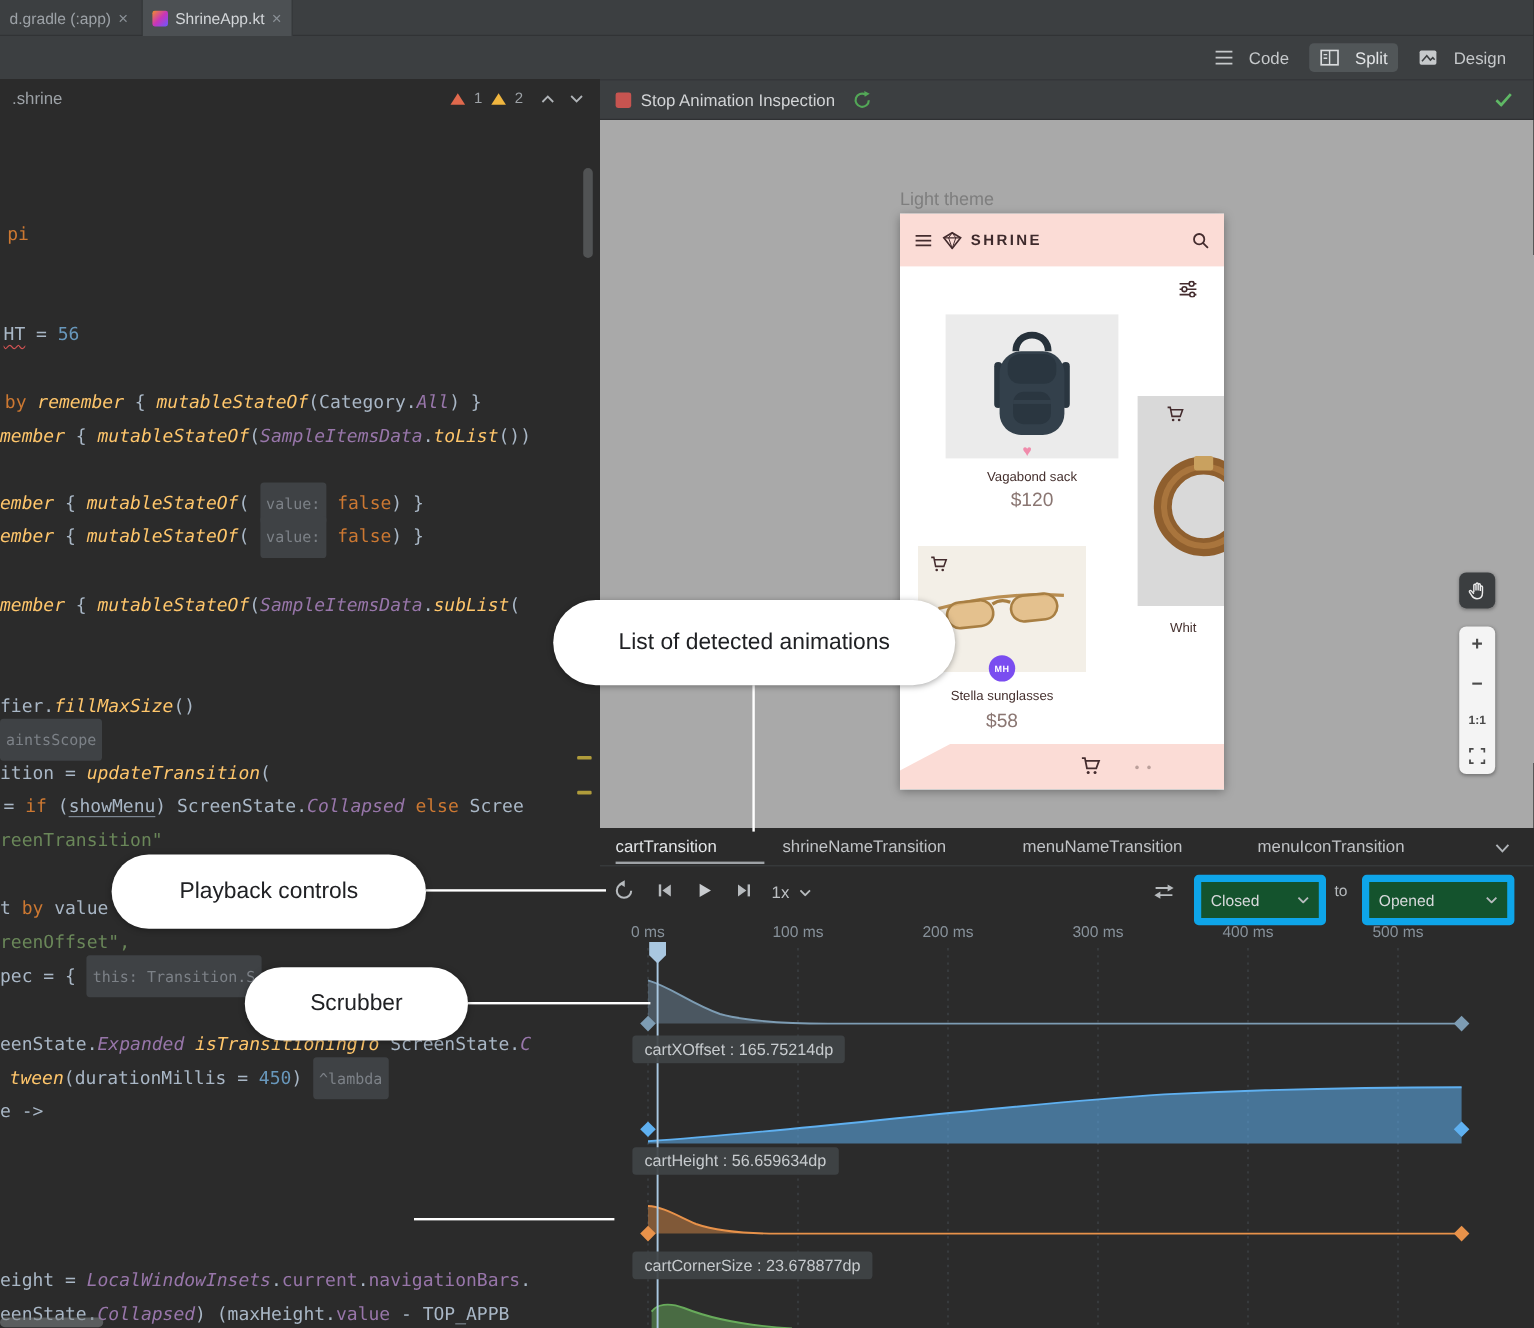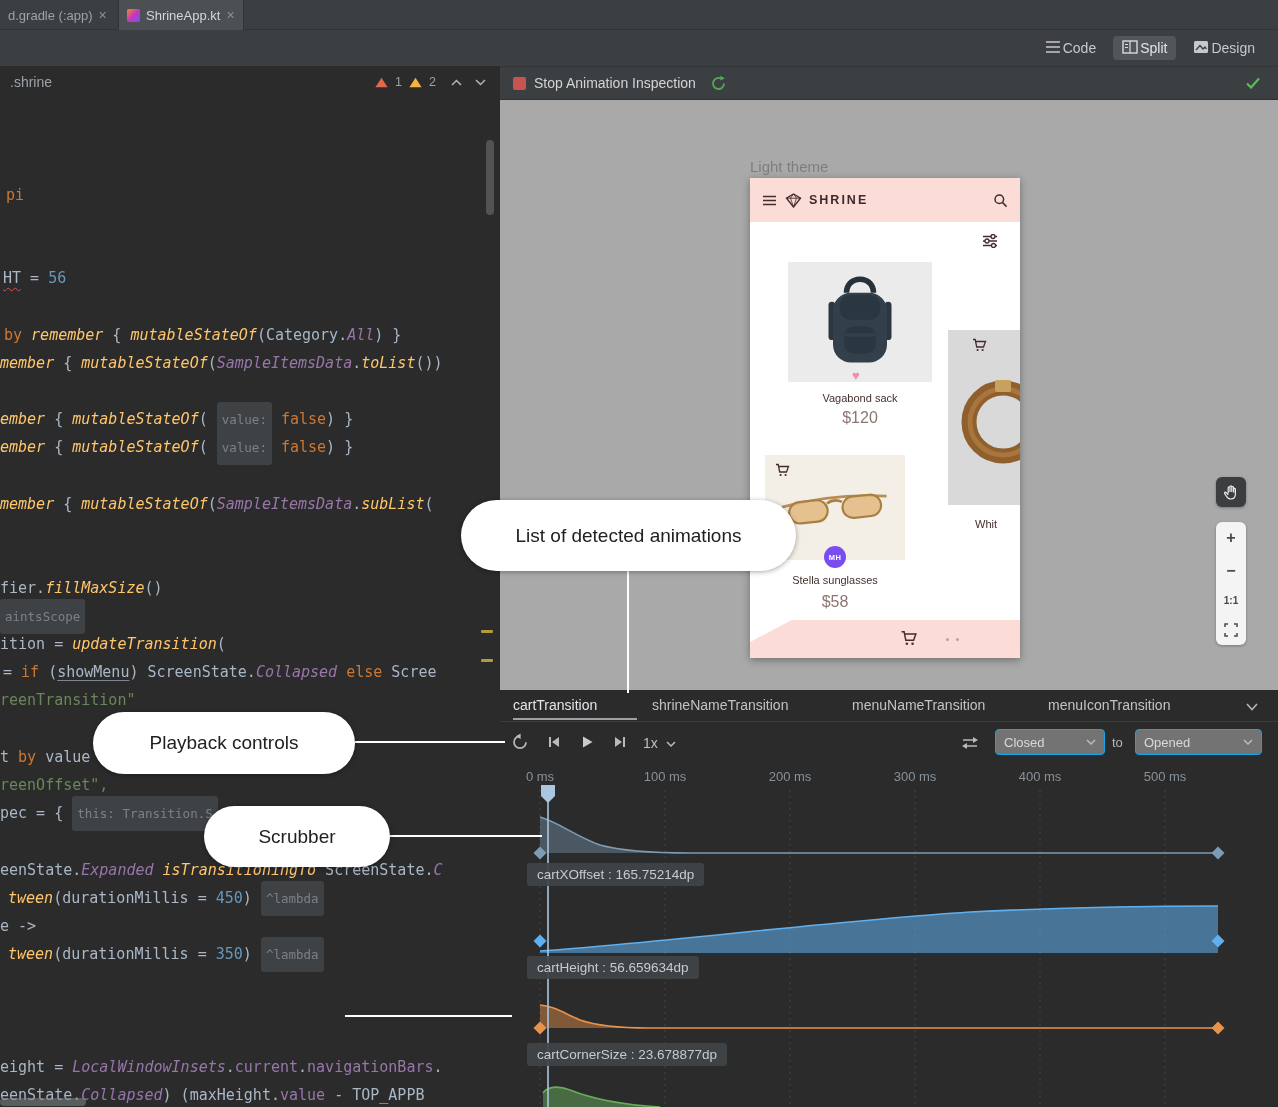--- a/index.html
+++ b/index.html
@@ -7,21 +7,21 @@
   body{background:#2b2b2b;font-family:"Liberation Sans","DejaVu Sans",sans-serif;position:relative}
   #app{position:absolute;inset:0;width:1278px;height:1107px;overflow:hidden}
 
   
   .tabbar{position:absolute;left:0;top:0;width:1278px;height:30px;background:#3c3f41;border-bottom:1px solid #313335;display:flex}
   .ftab{display:flex;align-items:center;height:30px;padding:0 8px;border-right:1px solid #323537;color:#9da2a7;font-size:13px;gap:6px}
   .ftab.active{background:#4c5053;color:#d3d6d9}
   .tab-close{color:#8a9096;font-size:14px;line-height:1}
   .kt-icon{width:13px;height:13px;border-radius:2px;background:linear-gradient(135deg,#f28c2c 0%,#c935b8 50%,#6b57ff 100%);display:inline-block}
   .toolbar2{position:absolute;left:0;top:30px;width:1278px;height:36px;background:#3c3f41;display:flex;align-items:center;justify-content:flex-end;gap:8px;padding-right:14px}
-  .mode-btn{display:flex;gap:2px;color:#c6c9cb;font-size:14px;padding:4px 9px;border-radius:4px}
+  .mode-btn{display:flex;align-items:center;gap:13px;color:#c6c9cb;font-size:14px;padding:4px 9px;border-radius:4px}
   .mode-btn.active{background:#515658;color:#e2e4e6}
 
   
   .editor-pane{position:absolute;left:0;top:66px;width:500px;height:1041px;background:#2b2b2b;overflow:hidden}
   .breadcrumbs{position:absolute;left:0;top:0;width:500px;height:32px;display:flex;align-items:center}
   .crumb{margin-left:10px;color:#9da2a7;font-size:14px}
   .inspections{position:absolute;right:14px;top:0;height:32px;display:flex;align-items:center;gap:7px;color:#9da2a7;font-size:12.5px}
   .code-line{position:absolute;white-space:pre;font-family:"DejaVu Sans Mono","Liberation Mono",monospace;font-size:15px;line-height:28px;height:28px}
   .c-plain{color:#a9b7c6}
   .c-kw{color:#cc7832}
@@ -63,21 +63,21 @@
   .zoom-11{font-size:10px;font-weight:700}
 
   
   .anim-panel{position:absolute;left:500px;top:690px;width:778px;height:417px;background:#2b2b2b}
   .anim-tab{position:absolute;top:697px;font-size:14px;color:#c0c3c6;z-index:4}
   .anim-tab.active{color:#e4e6e8}
   .anim-underline{position:absolute;left:513px;top:718px;width:124px;height:2px;background:#9ea2a6;z-index:4}
   .anim-tabrow-border{position:absolute;left:500px;top:721px;width:778px;height:1px;background:#3a3d3f}
   .pb-btn{position:absolute;width:24px;height:24px;display:flex;align-items:center;justify-content:center;z-index:4}
   .speed-label{position:absolute;left:643px;top:735px;font-size:14px;color:#bdc0c3;z-index:4}
-  .combo{position:absolute;top:729px;height:26px;background:#737373;border:1px solid #0ea5e9;border-radius:4px;color:#d7d9db;font-size:13px;display:flex;align-items:center;justify-content:space-between;padding:0 8px;z-index: 4}
+  .combo{position:absolute;top:729px;height:42px;background:#14532d;border:6px solid #0ea5e9;border-radius:4px;color:#d7d9db;font-size:13px;display:flex;align-items:center;justify-content:space-between;padding:0 8px;z-index: 4}
   .to-label{position:absolute;left:1112px;top:735px;color:#b4b8bb;font-size:13px;z-index:4}
   .ruler-lbl{position:absolute;top:769px;width:50px;text-align:center;font-size:13px;color:#87919a;z-index:3}
   .chip{position:absolute;background:rgba(64,68,70,.93);color:#c7cbce;font-size:13.5px;padding:4px 10px;border-radius:3px;z-index:6}
 
   
   .callout{position:absolute;background:#fff;border-radius:40px;display:flex;align-items:center;justify-content:center;font-size:19px;color:#202124;box-shadow:0 1px 5px rgba(0,0,0,.35);z-index:40}
   .callout-line{position:absolute;background:#fff;z-index:39}
 </style>
 </head>
 <body>
@@ -151,21 +151,20 @@
         <div class="code-line" style="top: 536px; left: 0px;"><span class="c-hint">aintsScope</span></div>
         <div class="code-line" style="top: 564px; left: 0px;"><span class="c-plain">ition = </span><span class="c-fnit">updateTransition</span><span class="c-plain">(</span></div>
         <div class="code-line" style="top: 592px; left: 3px;"><span class="c-plain">= </span><span class="c-kw">if</span><span class="c-plain"> (</span><span class="c-under">showMenu</span><span class="c-plain">) ScreenState.</span><span class="c-propit">Collapsed</span><span class="c-plain"> </span><span class="c-kw">else</span><span class="c-plain"> Scree</span></div>
         <div class="code-line" style="top: 620px; left: 0px;"><span class="c-str">reenTransition"</span></div>
         <div class="code-line" style="top: 677px; left: 0px;"><span class="c-plain">t </span><span class="c-kw">by</span><span class="c-plain"> value</span></div>
         <div class="code-line" style="top: 705px; left: 0px;"><span class="c-str">reenOffset",</span></div>
         <div class="code-line" style="top: 733px; left: 0px;"><span class="c-plain">pec = { </span><span class="c-hint">this: Transition.S</span></div>
         <div class="code-line" style="top: 790px; left: 0px;"><span class="c-plain">eenState.</span><span class="c-propit">Expanded</span><span class="c-plain"> </span><span class="c-fnit">isTransitioningTo</span><span class="c-plain"> ScreenState.</span><span class="c-propit">C</span></div>
         <div class="code-line" style="top: 818px; left: 8px;"><span class="c-fnit">tween</span><span class="c-plain">(</span><span class="c-plain">durationMillis</span><span class="c-plain"> = </span><span class="c-num">450</span><span class="c-plain">) </span><span class="c-hint">^lambda</span></div>
         <div class="code-line" style="top: 846px; left: 0px;"><span class="c-plain">e -&gt;</span></div>
-        <div class="code-line" style="top: 874px; left: 8px;"><span class="c-fnit">tween</span><span class="c-plain">(</span><span class="c-plain">durationMillis</span><span class="c-plain"> = </span><span class="c-num">350</span><span class="c-plain">) </span><span class="c-hint">^lambda</span></div>
         <div class="code-line" style="top: 987px; left: 0px;"><span class="c-plain">eight = </span><span class="c-propit">LocalWindowInsets</span><span class="c-plain">.</span><span class="c-prop">current</span><span class="c-plain">.</span><span class="c-prop">navigationBars</span><span class="c-plain">.</span></div>
         <div class="code-line" style="top: 1015px; left: 0px;"><span class="c-plain">eenState.</span><span class="c-propit">Collapsed</span><span class="c-plain">) (maxHeight.</span><span class="c-prop">value</span><span class="c-plain"> - </span><span class="c-plain">TOP_APPB</span></div>
       </div>
     <div class="vscroll"></div>
     <div class="stripe-mark" style="top:564px"></div>
     <div class="stripe-mark" style="top:593px"></div>
     <div class="hscroll"></div>
   </div>
 
   <div class="stop-toolbar">

